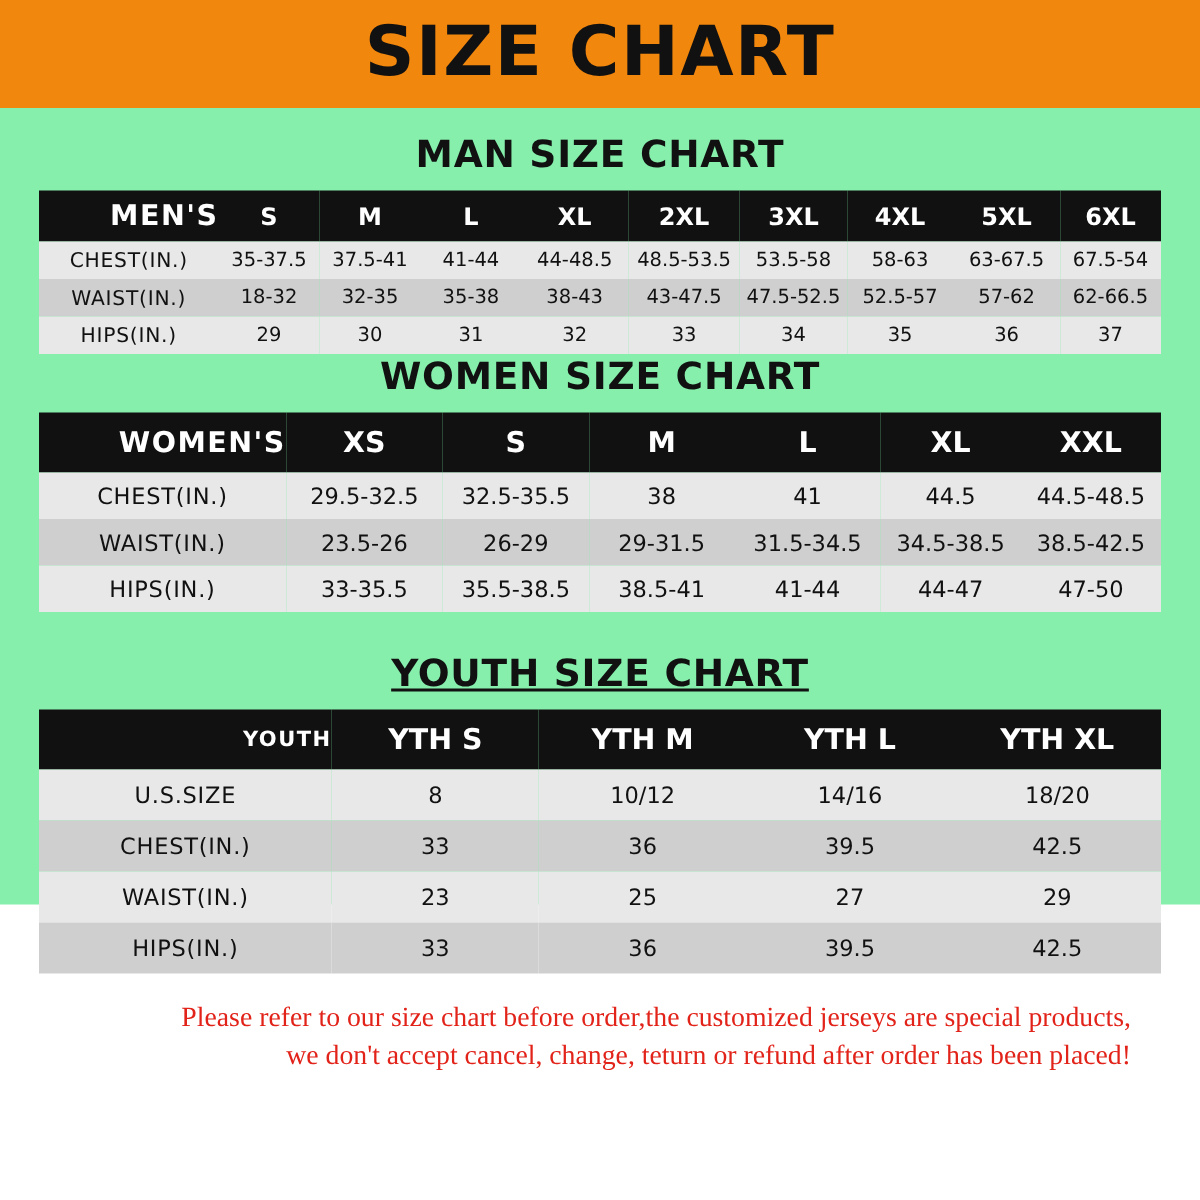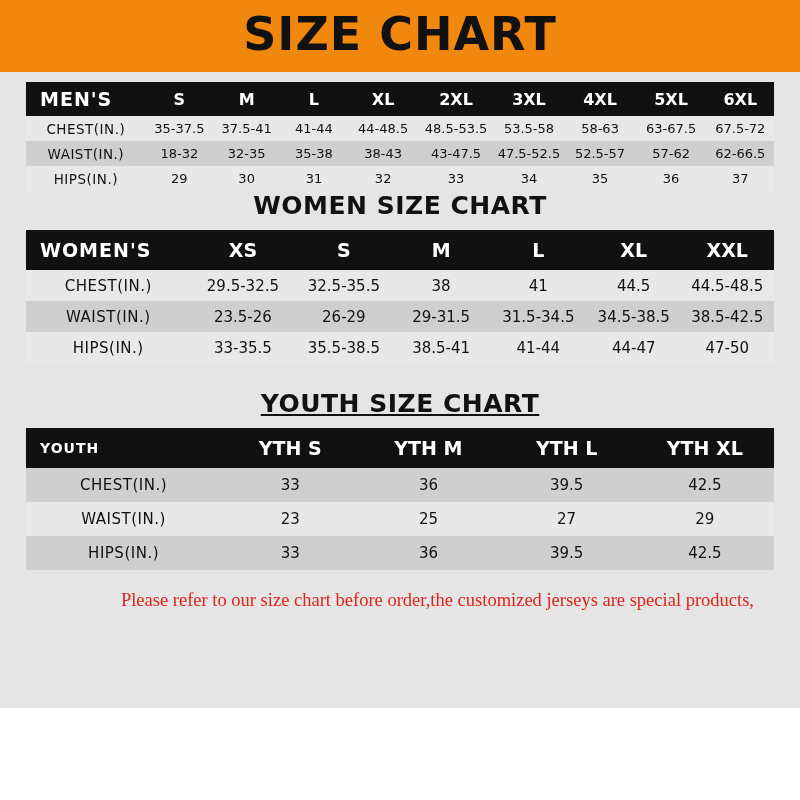--- a/index.html
+++ b/index.html
@@ -9,22 +9,22 @@
   body {
     width: 800px;
     height: 800px;
     background: #ffffff;
     font-family: "Liberation Sans", sans-serif;
     overflow: hidden;
   }
   .page {
     position: relative;
     width: 800px;
-    height: 708px;
-    background: #e5e5e5;
+    height: 603px;
+    background: #86efac;
     box-sizing: border-box;
   }
 
   .header {
     position: relative;
     height: 72px;
     background: #f2870d;
     display: flex;
     align-items: center;
     justify-content: center;
@@ -68,21 +68,21 @@
     font-family: "DejaVu Sans", sans-serif;
     color: #111111;
     padding: 0;
   }
   table.size-table thead th {
     background: #111111;
     color: #ffffff;
     font-weight: bold;
   }
   table.size-table thead th.row-head {
-    text-align: left;
+    text-align: right;
     padding-left: 14px;
   }
 
   
   .men thead th { height: 34px; font-size: 16px; }
   .men thead th.row-head { font-size: 19px; letter-spacing: 1px; }
   .men tbody td { height: 25px; font-size: 13px; }
   .men tbody td.row-head { font-size: 13.5px; letter-spacing: 0.5px; }
 
   
@@ -115,20 +115,21 @@
 <body>
 
 <div class="page">
 
   <div class="header">
     <div class="header-title">SIZE CHART</div>
   </div>
 
   <div class="content">
 
+    <div class="section-title t1">MAN SIZE CHART</div>
     <table class="size-table men">
       <colgroup>
         <col style="width:16%">
           <col style="width:9%">
           <col style="width:9%">
           <col style="width:9%">
         <col style="width:9.5%">
           <col style="width:10%">
           <col style="width:9.5%">
           <col style="width:9.5%">
@@ -153,21 +154,21 @@
         <tr class="band-light">
           <td class="row-head">CHEST(IN.)</td>
           <td>35-37.5</td>
           <td>37.5-41</td>
           <td>41-44</td>
           <td>44-48.5</td>
           <td>48.5-53.5</td>
           <td>53.5-58</td>
           <td>58-63</td>
           <td>63-67.5</td>
-          <td>67.5-72</td>
+          <td>67.5-54</td>
         </tr>
         <tr class="band-dark">
           <td class="row-head">WAIST(IN.)</td>
           <td>18-32</td>
           <td>32-35</td>
           <td>35-38</td>
           <td>38-43</td>
           <td>43-47.5</td>
           <td>47.5-52.5</td>
           <td>52.5-57</td>
@@ -254,20 +255,27 @@
       <thead>
         <tr>
           <th class="row-head">YOUTH</th>
           <th>YTH S</th>
           <th>YTH M</th>
           <th>YTH L</th>
           <th>YTH XL</th>
         </tr>
       </thead>
       <tbody>
+        <tr class="band-light">
+          <td class="row-head">U.S.SIZE</td>
+          <td>8</td>
+          <td>10/12</td>
+          <td>14/16</td>
+          <td>18/20</td>
+        </tr>
         <tr class="band-dark">
           <td class="row-head">CHEST(IN.)</td>
           <td>33</td>
           <td>36</td>
           <td>39.5</td>
           <td>42.5</td>
         </tr>
         <tr class="band-light">
           <td class="row-head">WAIST(IN.)</td>
           <td>23</td>
@@ -280,16 +288,17 @@
           <td>33</td>
           <td>36</td>
           <td>39.5</td>
           <td>42.5</td>
         </tr>
       </tbody>
     </table>
 
     <div class="notice">
       <div>Please refer to our size chart before order,the customized jerseys are special products,</div>
+      <div>we don't accept cancel, change, teturn or refund after order has been placed!</div>
     </div>
 
   </div>
 </div>
 
 </body></html>

